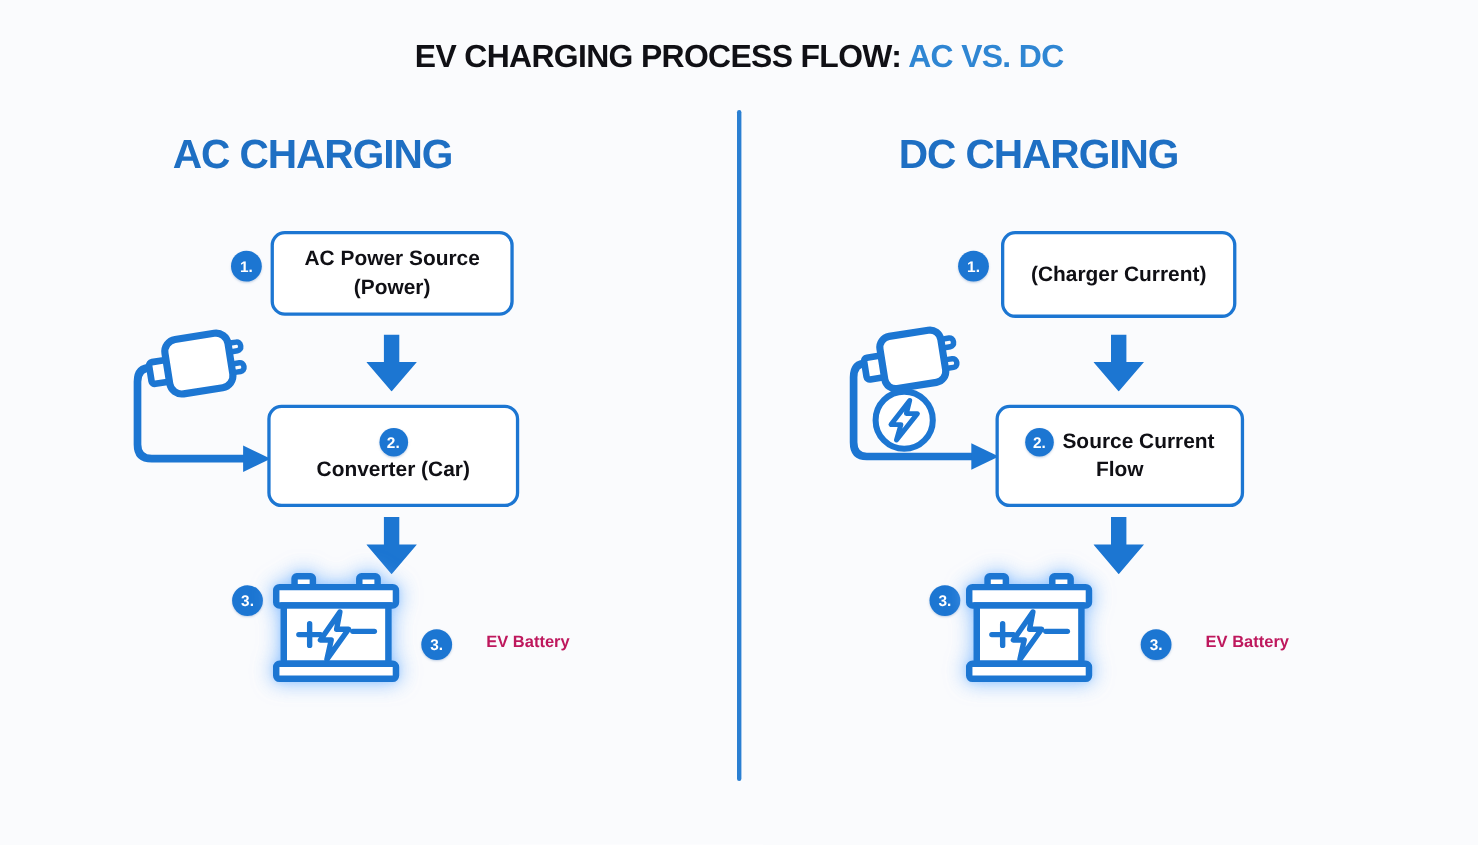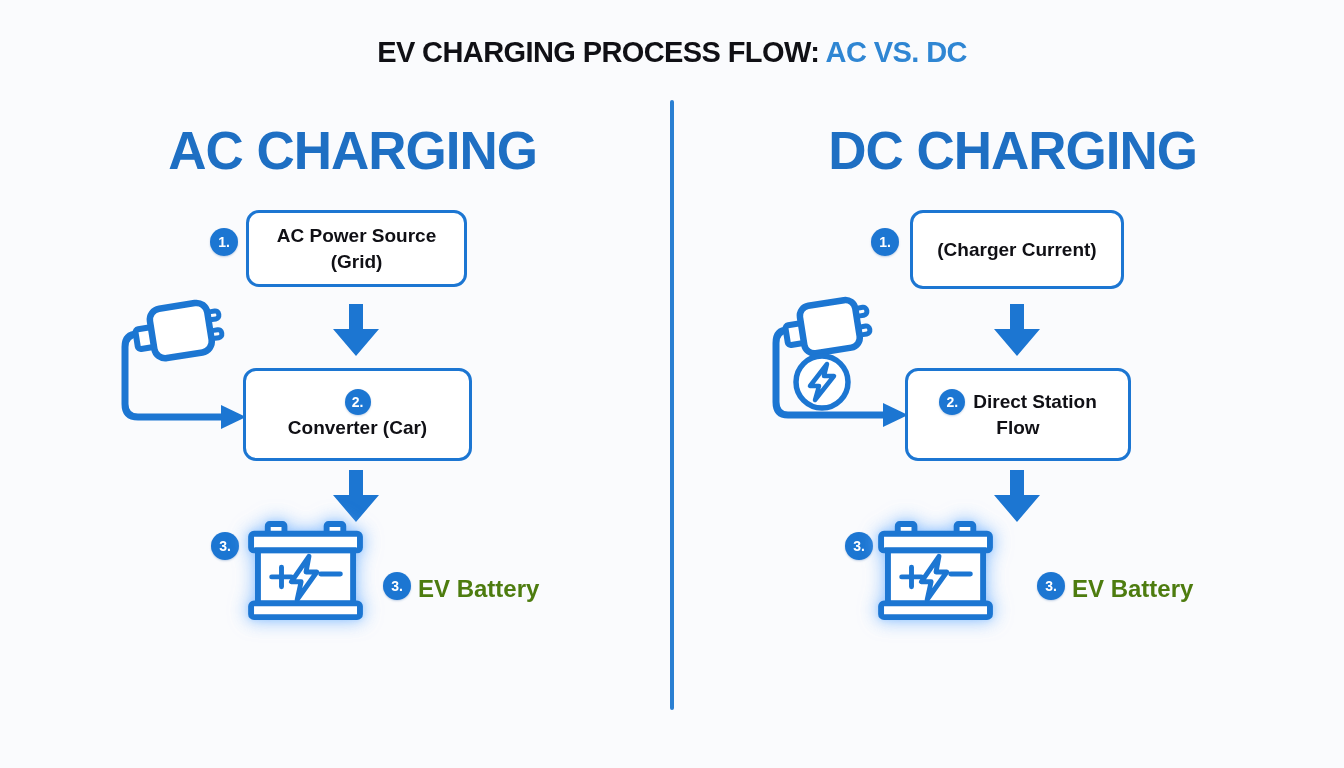--- a/index.html
+++ b/index.html
@@ -13,22 +13,22 @@
     position:absolute;top:36px;left:0;width:100%;margin:0;
     text-align:center;font-size:29px;font-weight:bold;letter-spacing:-0.6px;
     color:#101015;white-space:nowrap;
   }
   .title .accent{color:#2f86d3;}
   .divider{
     position:absolute;left:670px;top:100px;width:4px;height:610px;
     background:#2a7fd2;border-radius:2px;
   }
   .col-header{
-    position:absolute;top:120px;margin:0;width:380px;text-align:right;
-    font-size:53px;font-weight:bold;letter-spacing:-1px;color:#1e6fc3;
+    position:absolute;top:120px;margin:0;width:380px;text-align:left;
+    font-size:37px;font-weight:bold;letter-spacing:-1px;color:#1e6fc3;
     white-space:nowrap;
   }
   .flowbox{
     position:absolute;background:#fff;border:3.5px solid #1c76d2;
     border-radius:13px;display:flex;flex-direction:column;
     align-items:center;justify-content:center;box-sizing:border-box;text-align:center;
   }
   .boxline{
     font-size:19px;font-weight:bold;line-height:26px;color:#101015;
     display:flex;align-items:center;justify-content:center;gap:8px;
@@ -41,22 +41,23 @@
     box-shadow:0 1px 2px rgba(20,80,160,.25);
   }
   .badge.inline{position:static;width:26px;height:26px;flex:none;}
   .arrow-svg{position:absolute;width:46px;height:52px;}
   .plug-svg{position:absolute;}
   .battery-svg{
     position:absolute;width:122px;height:102px;
     filter:drop-shadow(0 0 9px rgba(110,175,255,.65)) drop-shadow(0 0 3px rgba(140,195,255,.5));
   }
   .ev-label{
-    position:absolute;font-size:24px;font-weight:bold;color:#4d7c0f;
+    position:absolute;font-size:15px;font-weight:bold;color:#be185d;
     white-space:nowrap;
+    margin-left:24px;
   }
   .stroke{stroke:#1c76d2;}
   .fillb{fill:#1c76d2;}
 </style>
 </head>
 <body>
 
 <div class="canvas">
 
   <h1 class="title"><span>EV CHARGING PROCESS FLOW:</span>
@@ -64,21 +65,21 @@
 
   <div class="divider"></div>
 
   <section>
     <h2 class="col-header" style="left:157px;">AC CHARGING</h2>
 
     <div class="badge" style="left:210px;top:228px;">1.</div>
 
     <div class="flowbox" style="left:246px;top:210px;width:221px;height:77px;">
       <div class="boxline">AC Power Source</div>
-      <div class="boxline">(Grid)</div>
+      <div class="boxline">(Power)</div>
     </div>
 
     <svg class="arrow-svg" style="left:333px;top:304px;" viewBox="0 0 46 52">
       <polygon class="fillb" points="16,0 30,0 30,25 46,25 23,52 0,25 16,25"></polygon>
     </svg>
 
     <svg class="plug-svg" style="left:106px;top:296px;width:140px;height:140px;" viewBox="0 0 140 140">
       <path class="stroke" d="M48 38 L32 38 Q19 38 19 51 L19 108 Q19 121 32 121 L118 121" fill="none" stroke-width="7"></path>
       <polygon class="fillb" points="115,109 140,121 115,133"></polygon>
       <g transform="rotate(-9 72 36)">
@@ -139,21 +140,21 @@
         <rect class="stroke" x="100" y="17" width="11" height="8" rx="3.5" fill="none" stroke-width="5"></rect>
         <rect class="stroke" x="100" y="36" width="11" height="8" rx="3.5" fill="none" stroke-width="5"></rect>
       </g>
       <circle class="stroke" cx="64" cy="86" r="26" fill="#fff" stroke-width="5.5"></circle>
       <polygon class="stroke" points="69,68 52,90 61,90 57,104 76,80 66,80" fill="none" stroke-width="4.5" stroke-linejoin="round"></polygon>
     </svg>
 
     <div class="flowbox" style="left:905px;top:368px;width:226px;height:93px;">
       <div class="boxline">
         <span class="badge inline">2.</span>
-        <span>Direct Station</span>
+        <span>Source Current</span>
       </div>
       <div class="boxline">Flow</div>
     </div>
 
     <svg class="arrow-svg" style="left:994px;top:470px;" viewBox="0 0 46 52">
       <polygon class="fillb" points="16,0 30,0 30,25 46,25 23,52 0,25 16,25"></polygon>
     </svg>
 
     <div class="badge" style="left:845px;top:532px;">3.</div>
 

